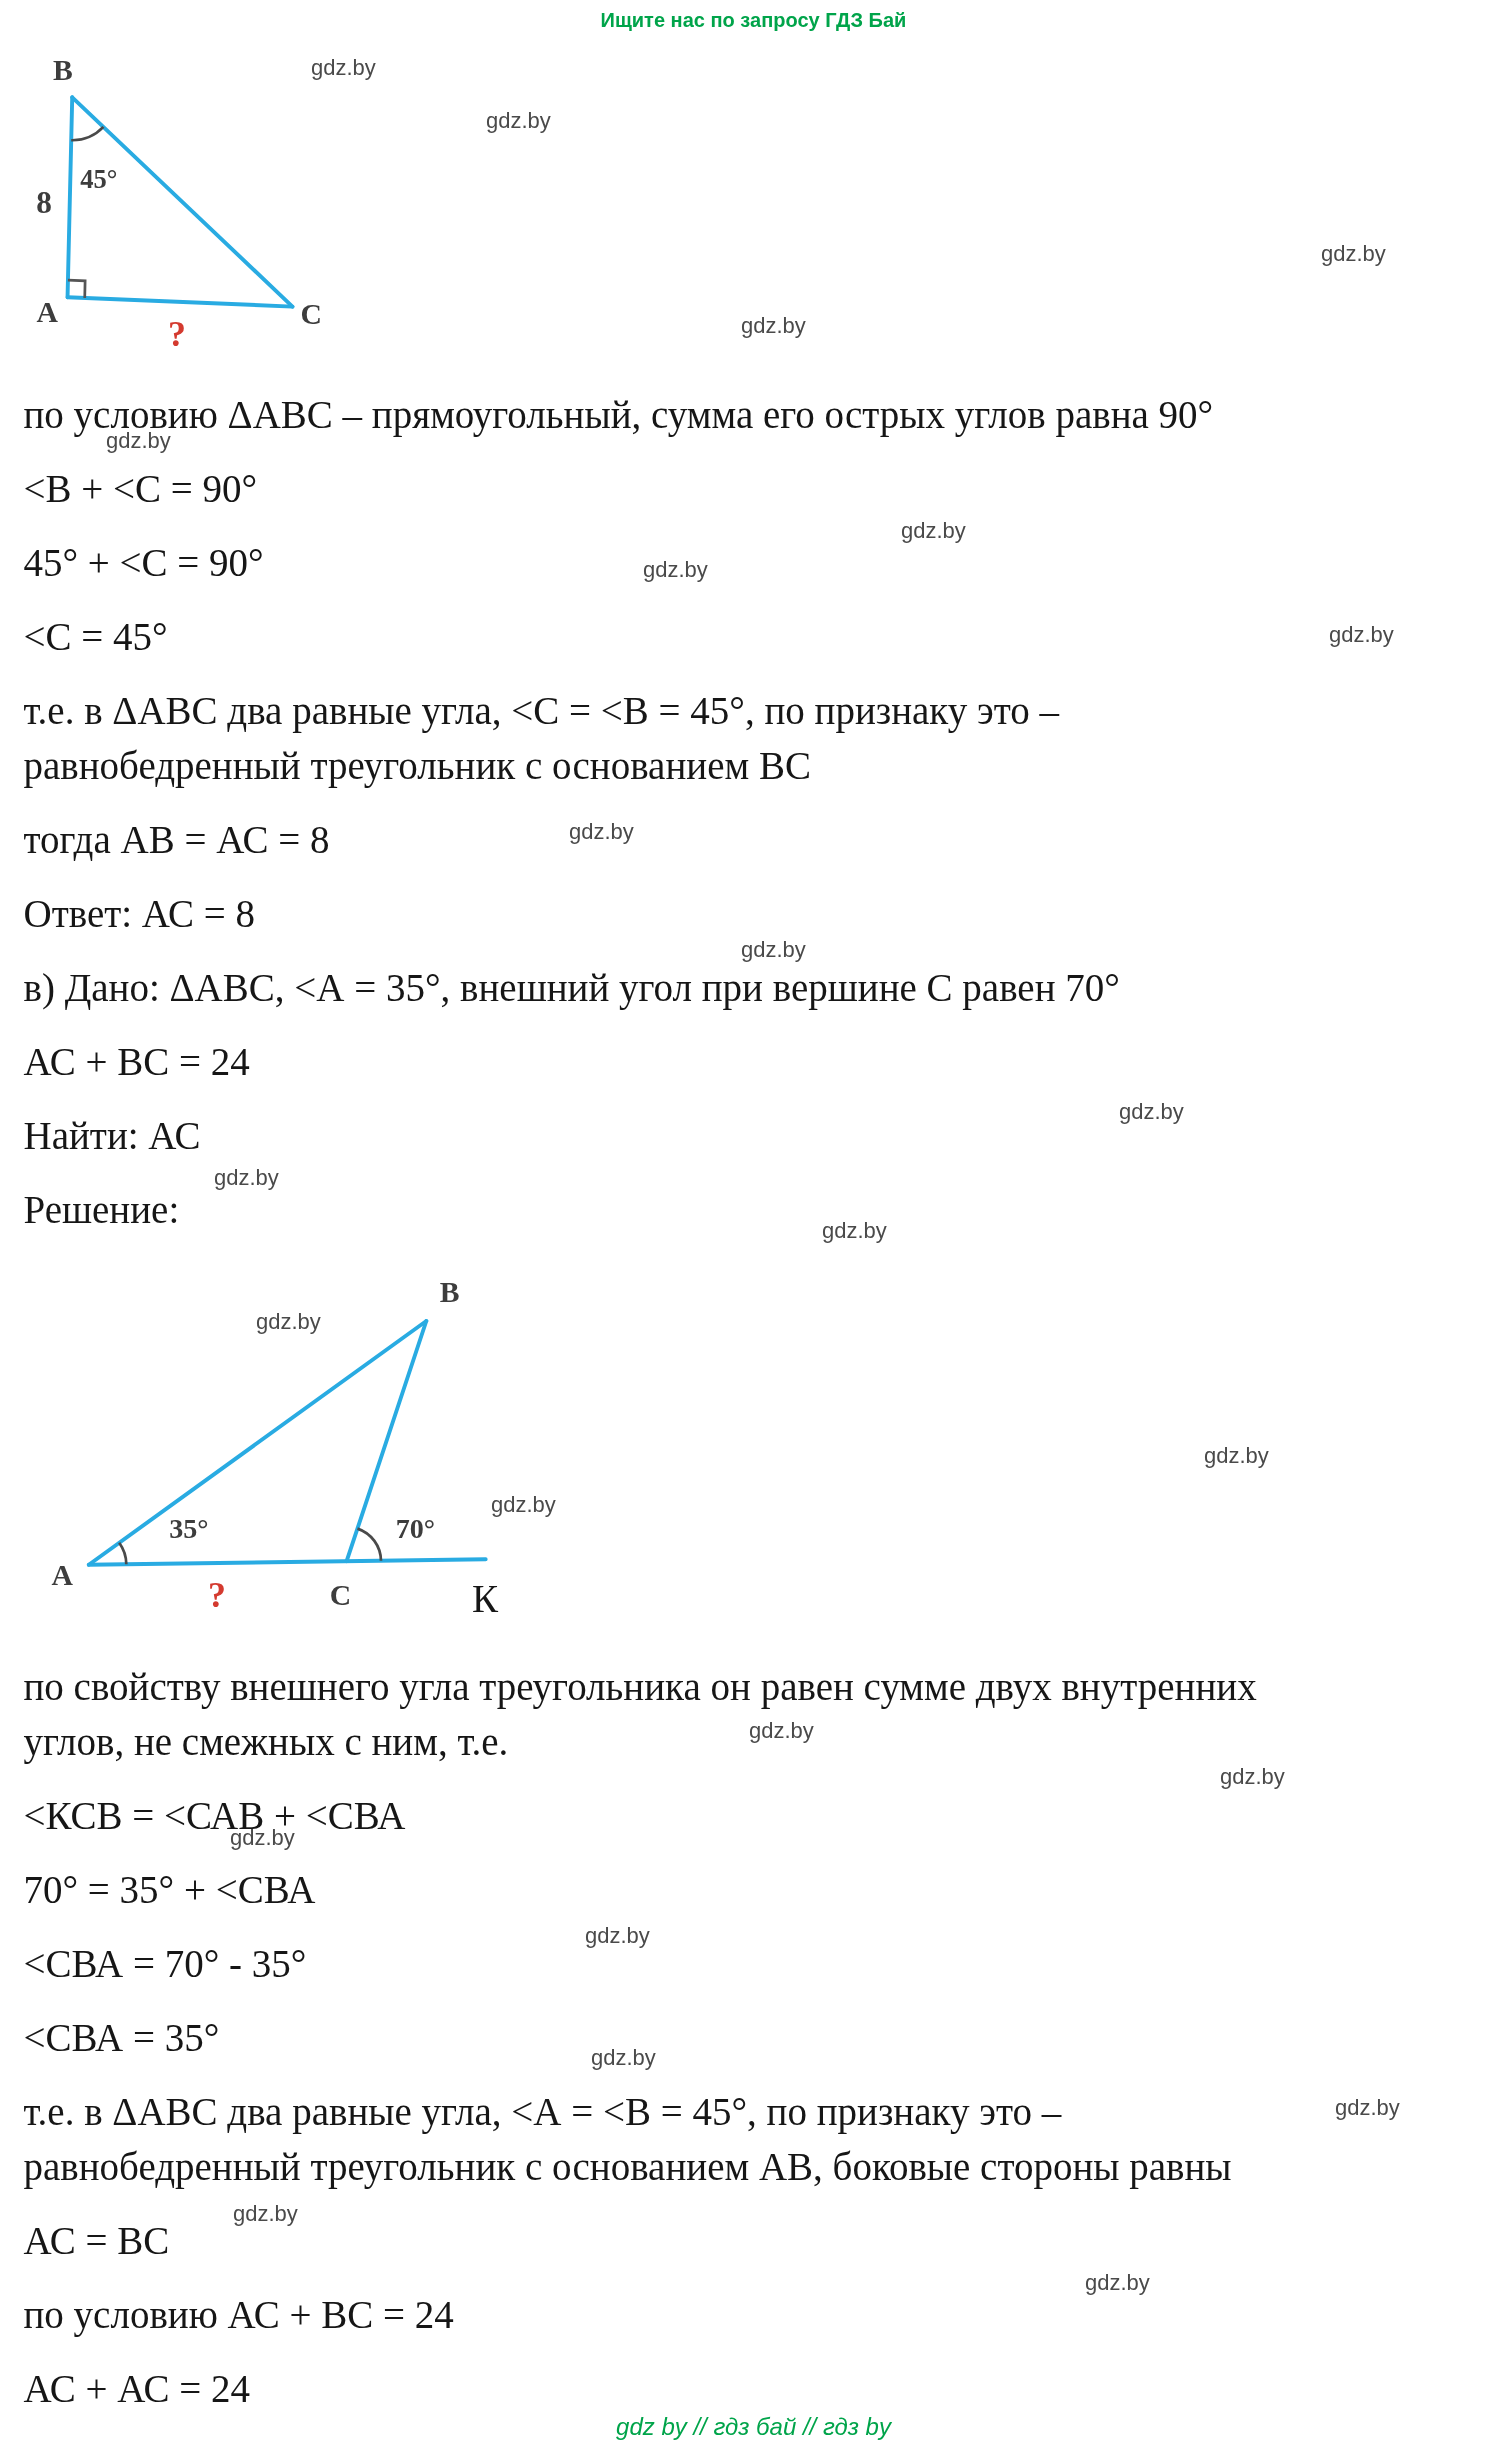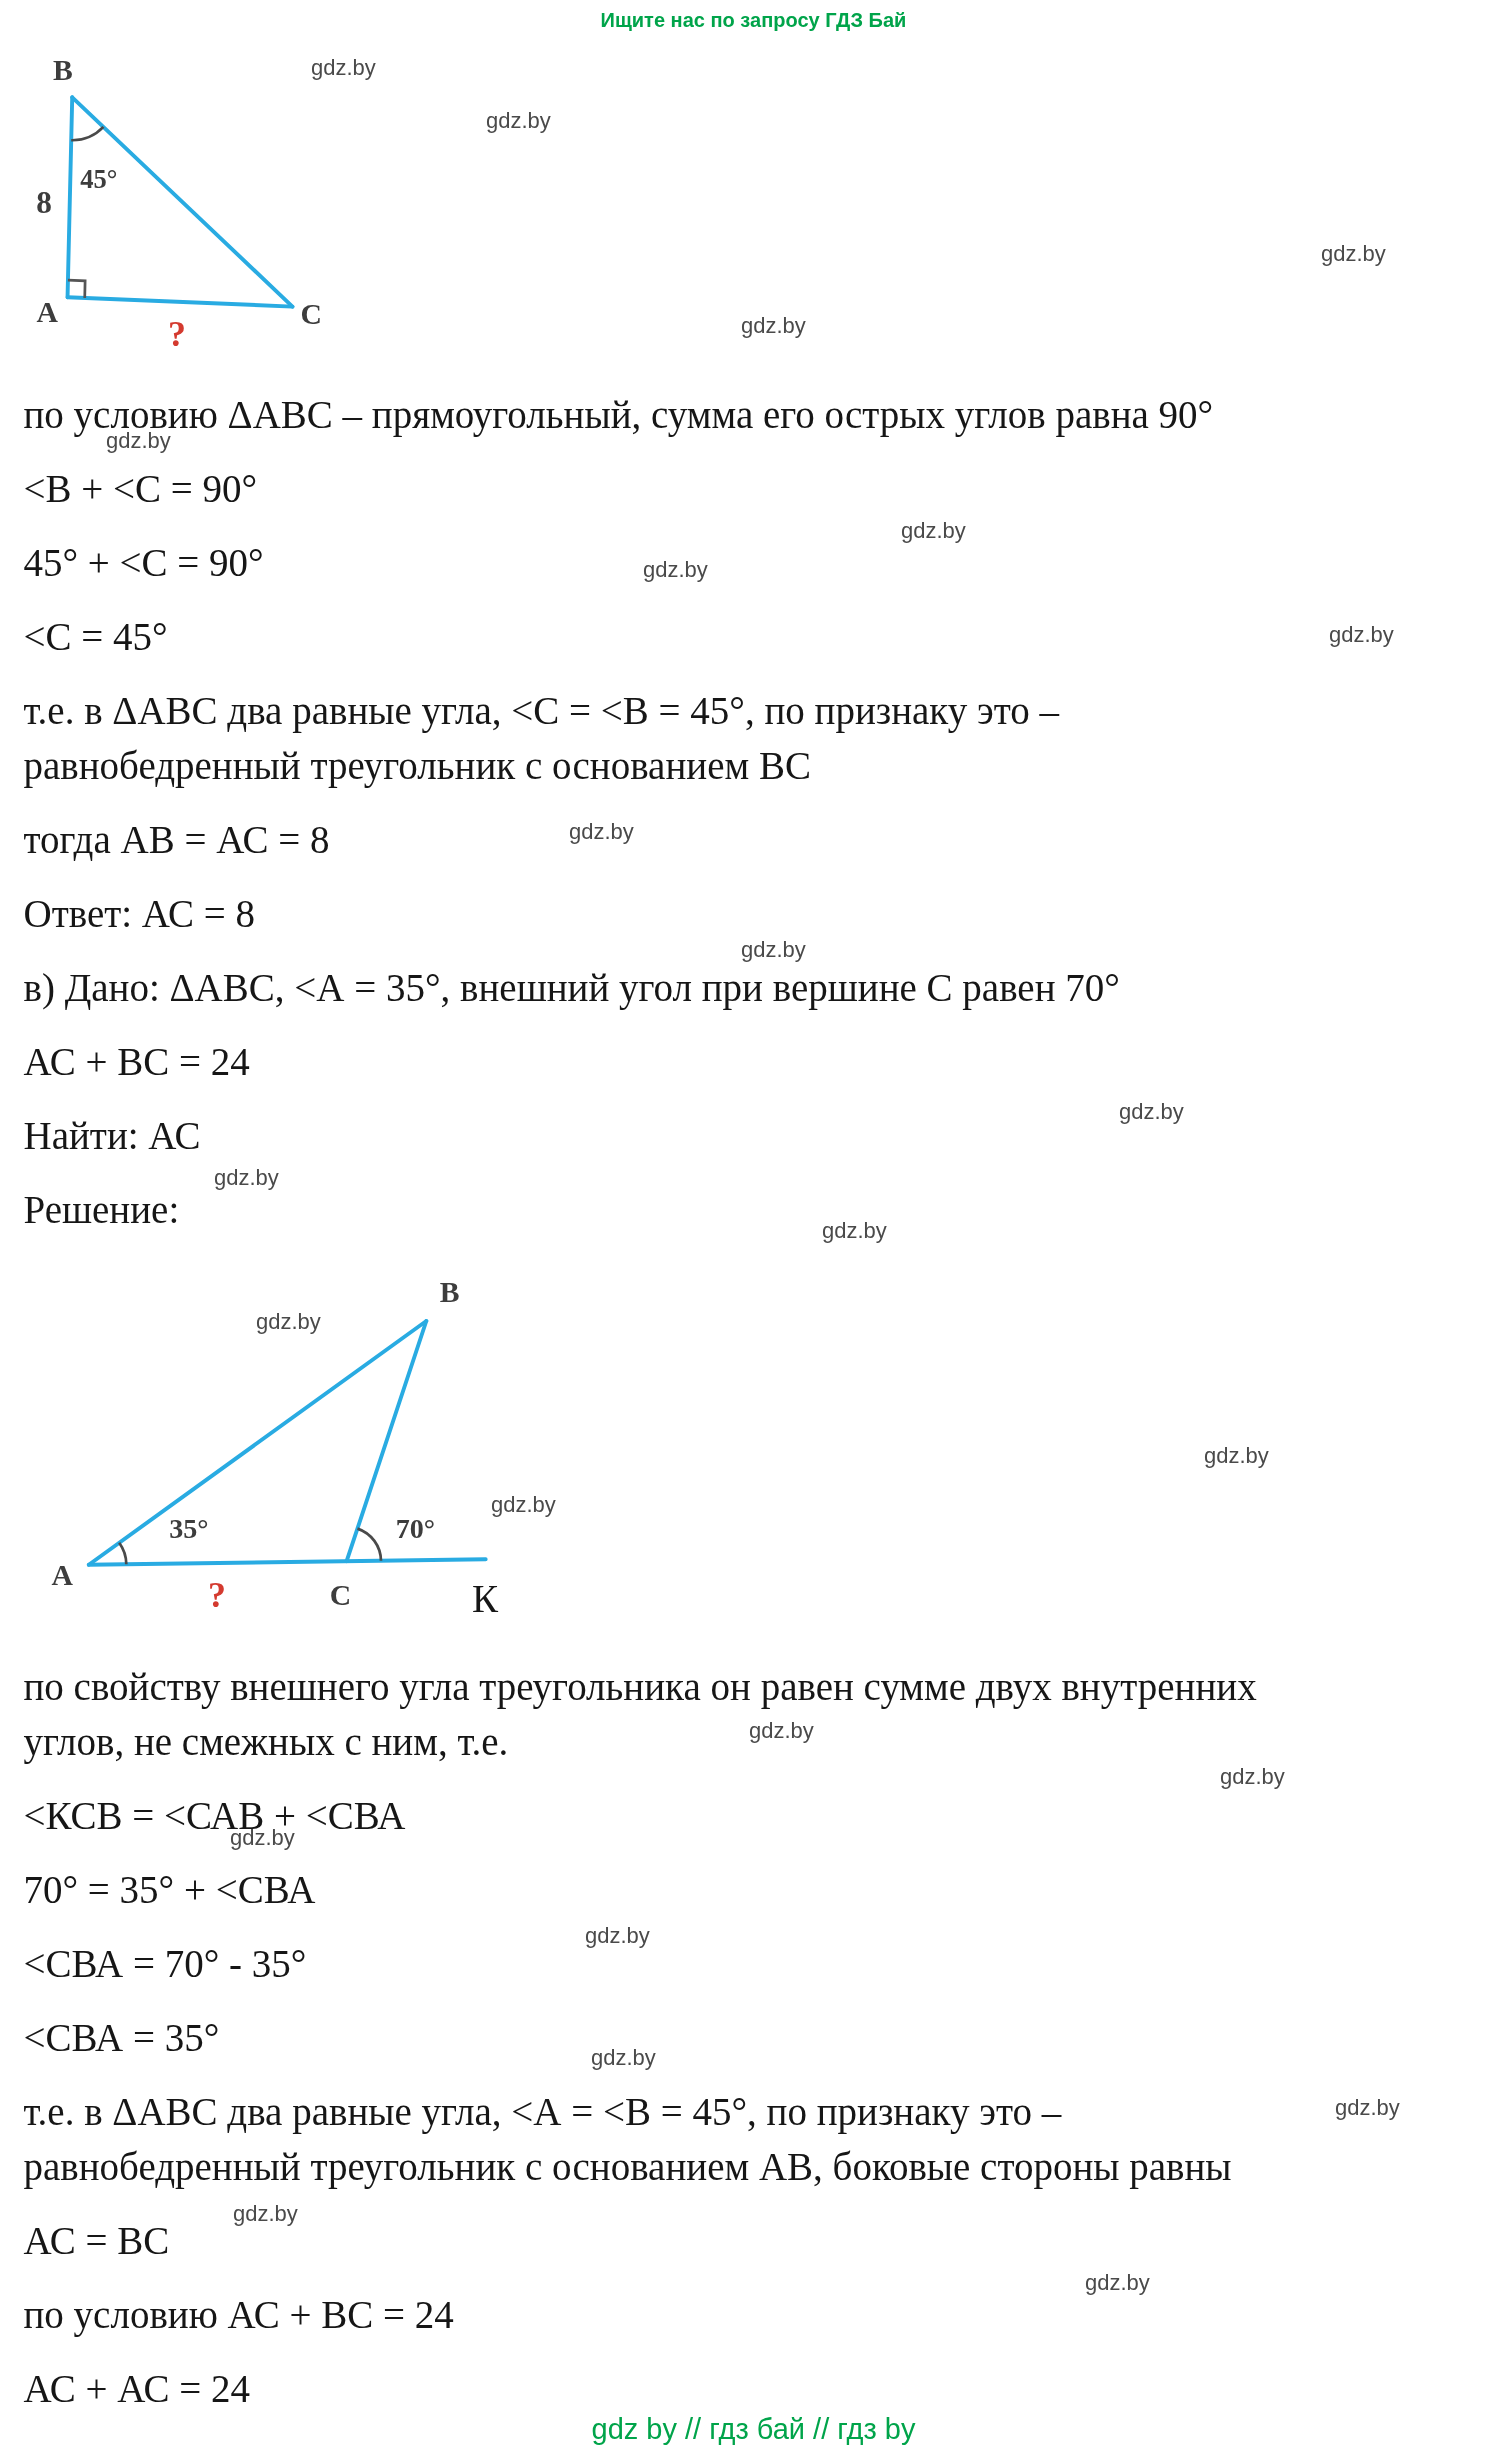--- a/index.html
+++ b/index.html
@@ -29,21 +29,21 @@
   .fig2-spacer { height:403px; }
 
   .k-label {
     position:absolute; left:472px; top:1576px;
     font-size:39px; color:#161616;
   }
 
   .footer {
     position:absolute; left:0; top:2413px; width:100%;
     text-align:center; font-family:"Liberation Sans", sans-serif;
-    font-size:29px; color:#00A44A;
+    font-size:24px; color:#00A44A;font-style:italic;
   }
 
   svg text {
     font-family:"Liberation Serif", serif;
     font-weight:bold; fill:#3d3d3d;
   }
   svg text.qmark { fill:#D43A2F; }
 </style>
 </head>
 <body>

